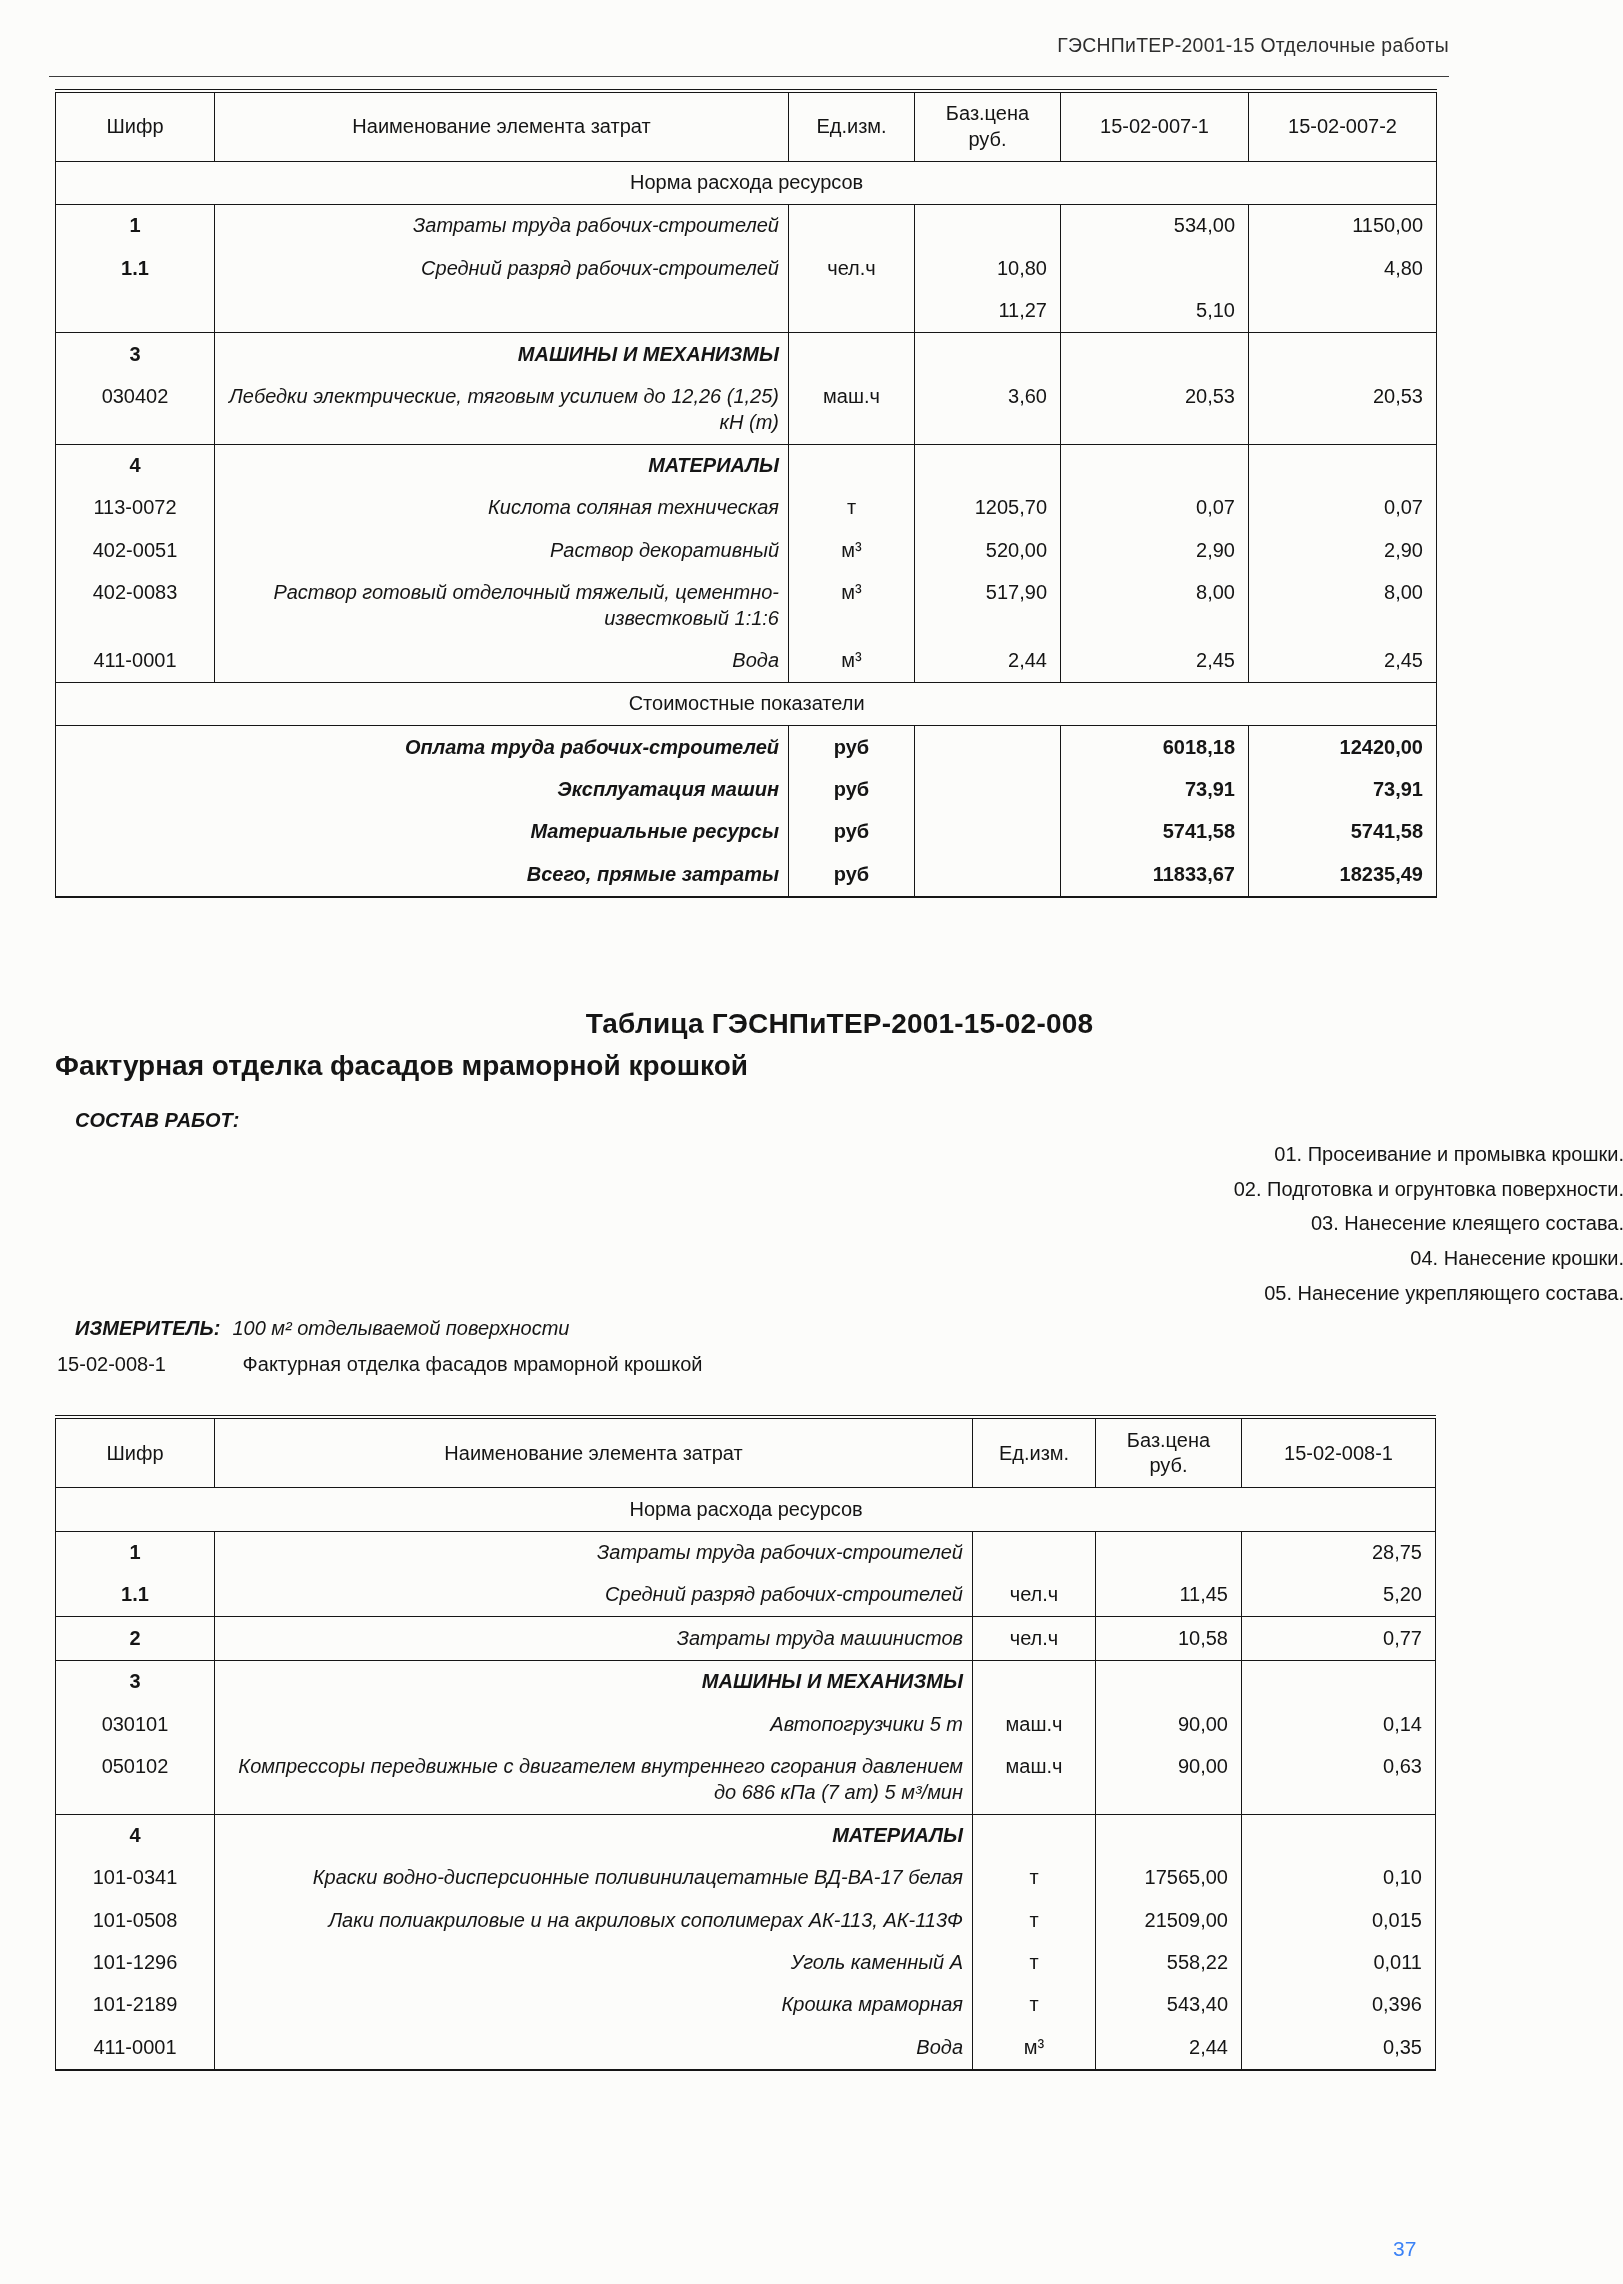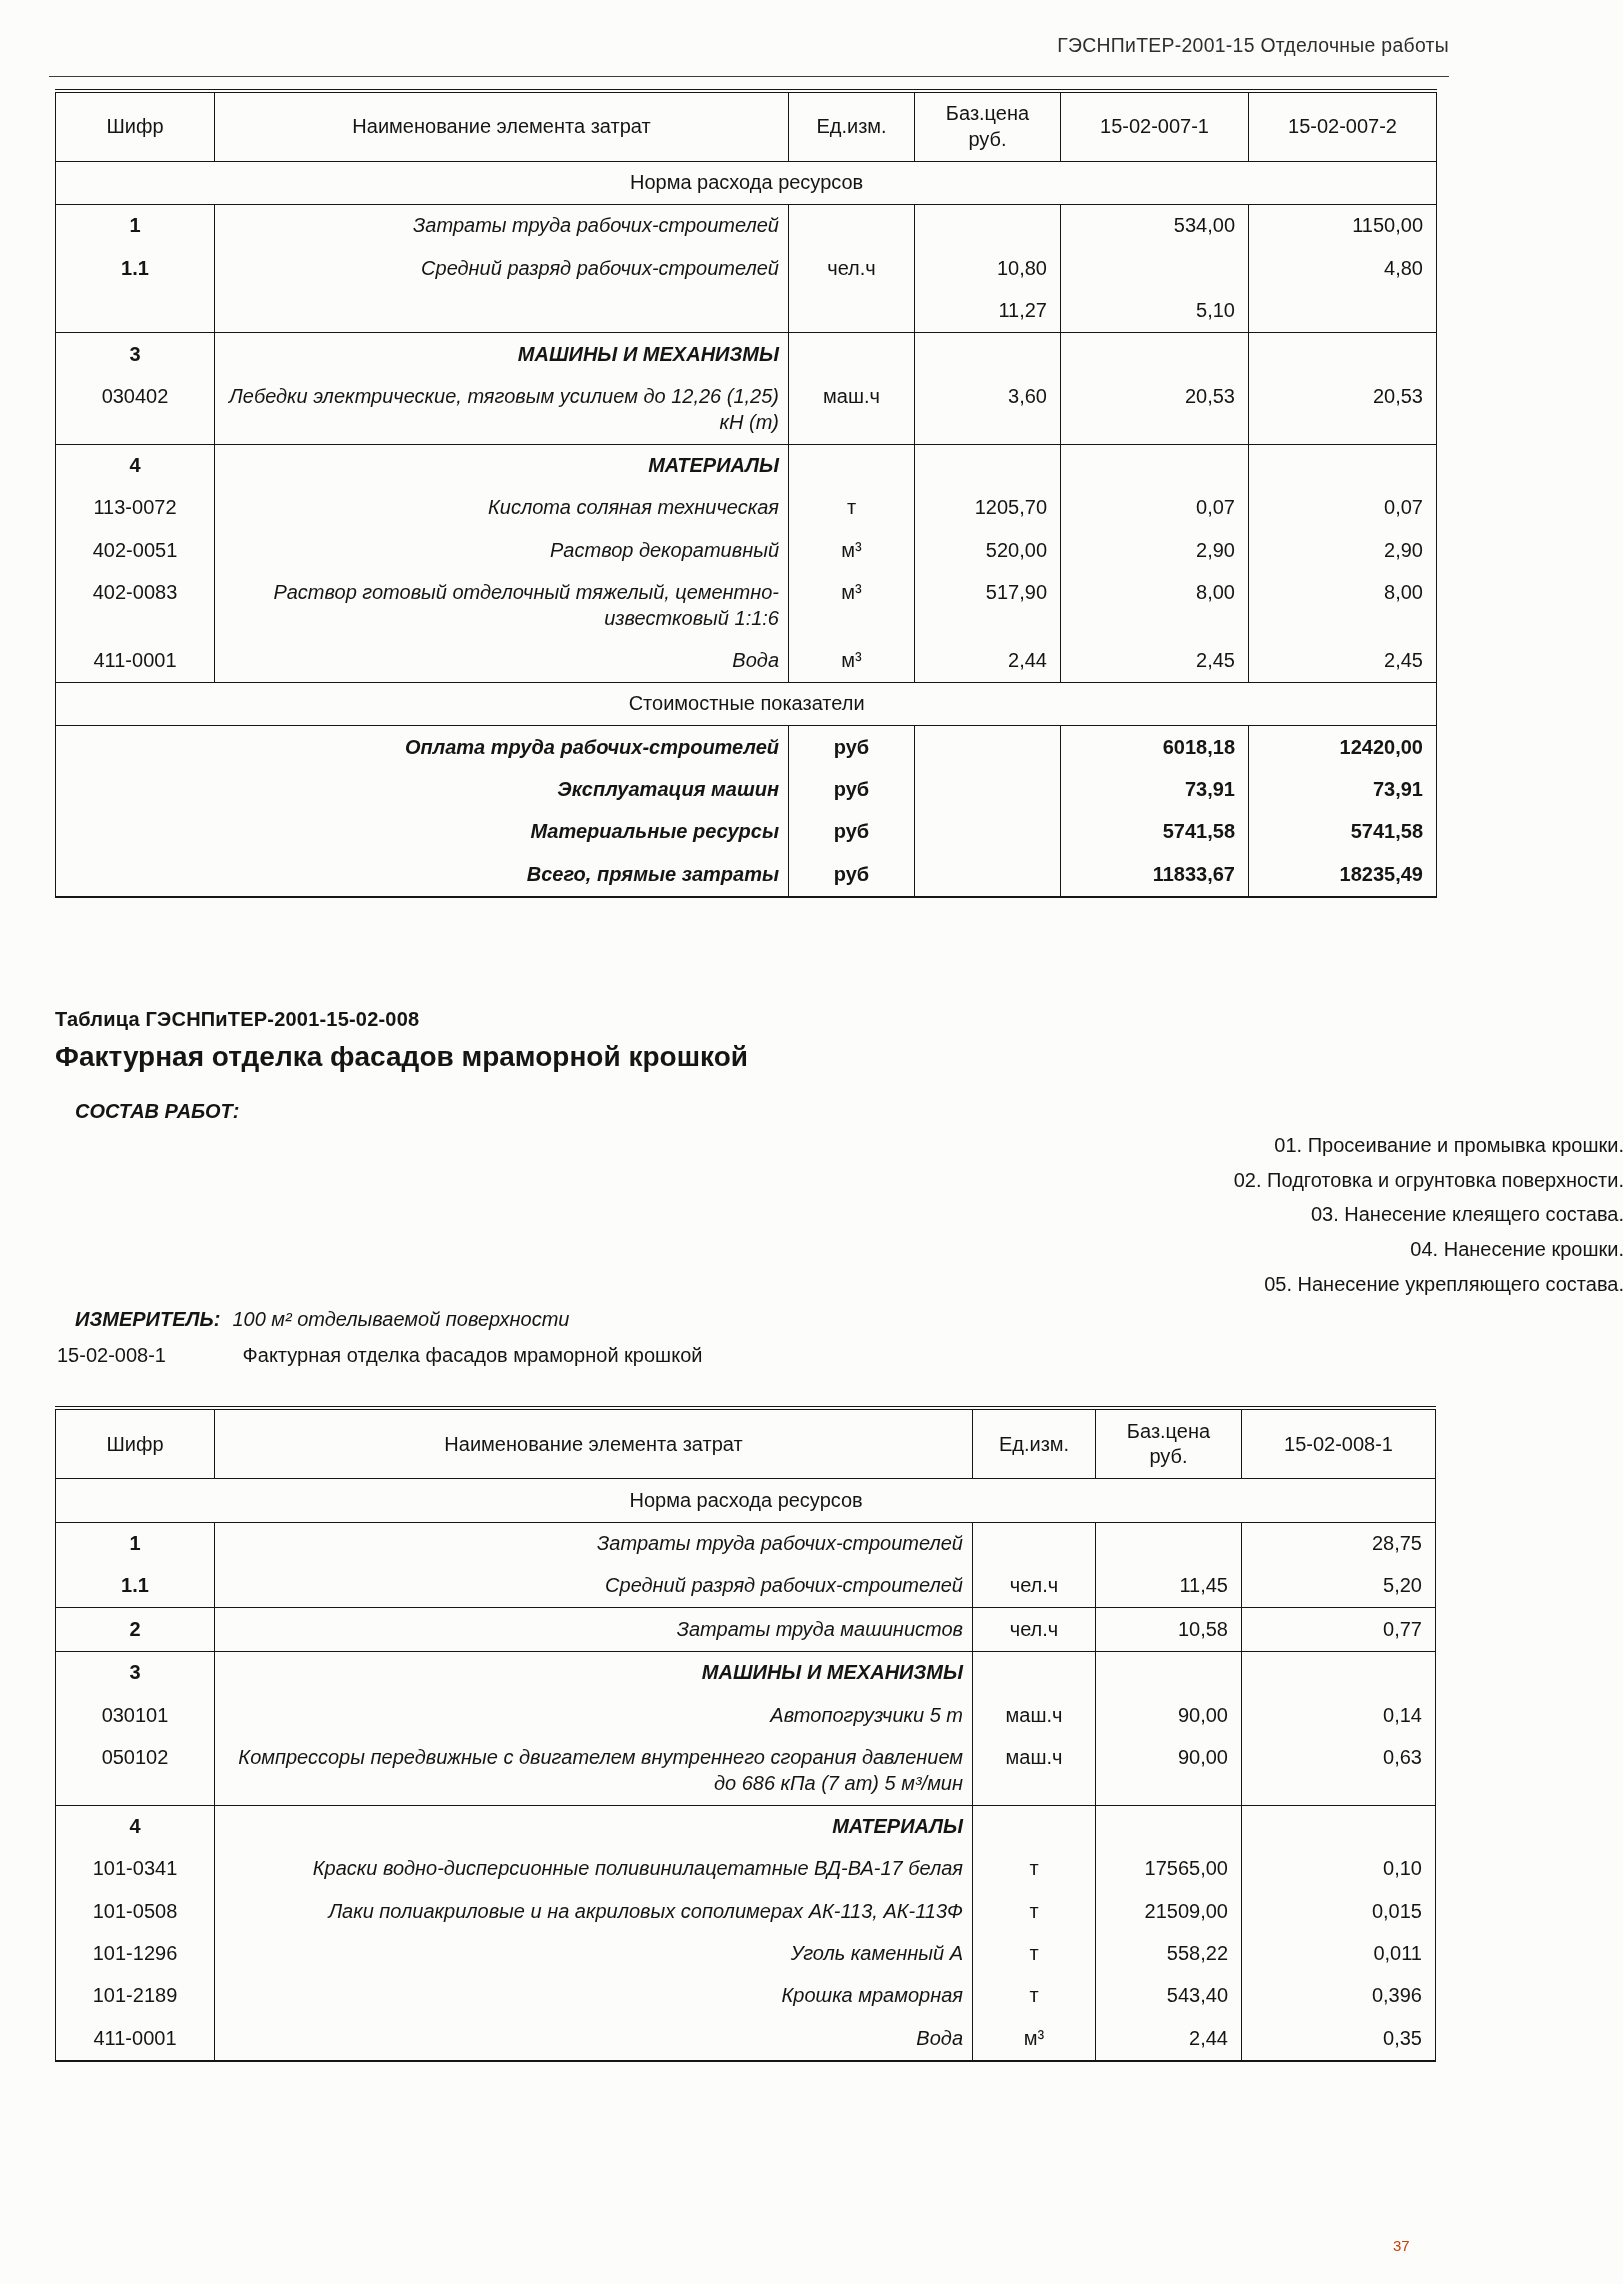--- a/index.html
+++ b/index.html
@@ -53,23 +53,24 @@
   table.cost td.r { text-align: right; padding-right: 13px; }
   table.cost td.name { text-align: right; font-style: italic; }
   table.cost tr.section td { font-weight: bold; }
   table.cost tr.code-bold td:first-child { font-weight: bold; }
   table.cost tr.label-row td { text-align: center; padding-right: 7.8px; }
   table.cost tr.cost-row td { font-weight: bold; }
 
   
   .tbl-title {
     margin: 110px 0 0 55px;
-    font-size: 20px;
+    font-size: 28px;
     font-weight: bold;
     letter-spacing: 0.2px;
+    text-align: center;
   }
   .tbl-subtitle {
     margin: 10.4px 0 0 55px;
     font-size: 28px;
     font-weight: bold;
   }
   .works-label {
     margin: 27px 0 0 75px;
     font-size: 20px;
     font-weight: bold;
@@ -84,22 +85,22 @@
   .measurer { margin: 11.7px 0 0 75px; font-size: 20px; }
   .measurer-label { font-weight: bold; font-style: italic; }
   .measurer-value { font-style: italic; margin-left: 6.5px; }
   .code-line { margin: 13px 0 0 57px; font-size: 20px; }
   .code-line .code { display: inline-block; min-width: 180px; }
 
   .page-number {
     position: absolute;
     top: 2237px;
     left: 1393px;
-    font-size: 15px;
-    color: #c2410c;
+    font-size: 21px;
+    color: #3b82f6;
   }
 </style>
 </head>
 <body>
 
 <div class="page">
 
   <div class="doc-header">
     <span>ГЭСНПиТЕР-2001-15 Отделочные работы</span>
   </div>

